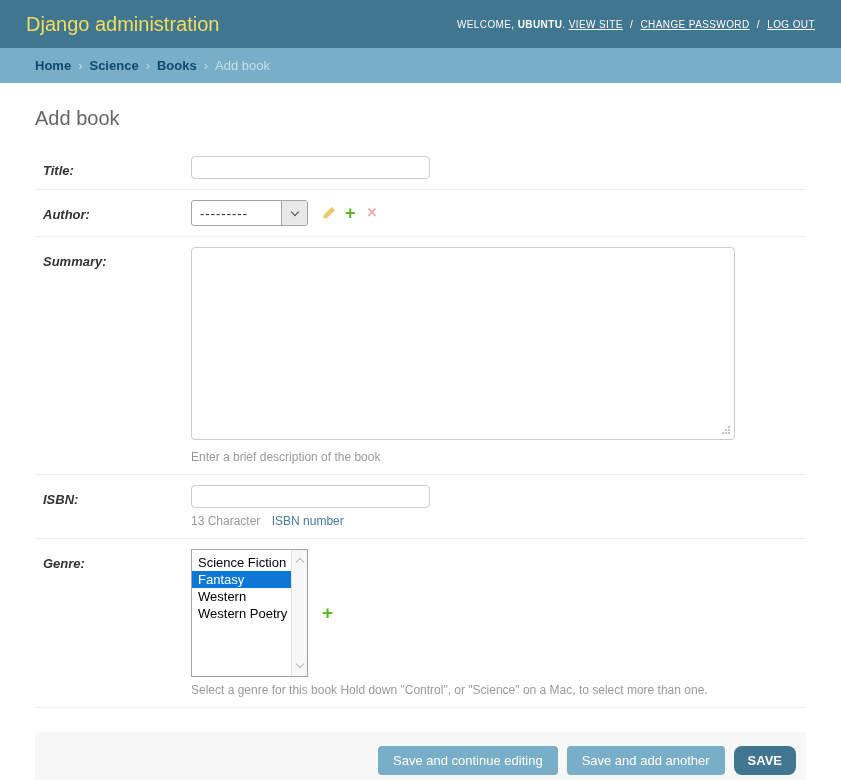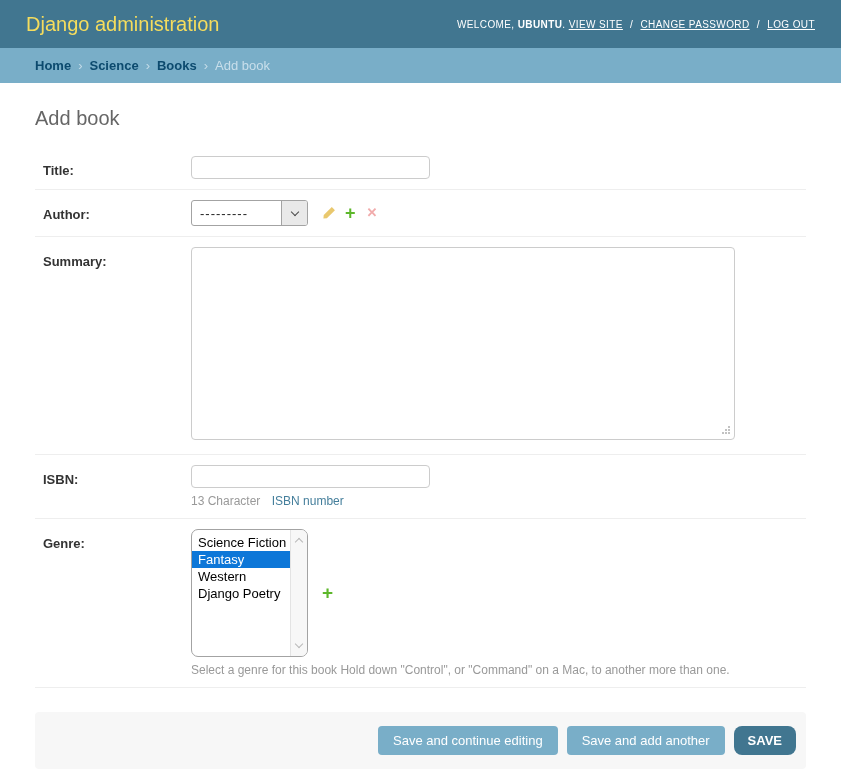--- a/index.html
+++ b/index.html
@@ -33,21 +33,21 @@
   .breadcrumbs .current { color: #c9dfeb; }
 
   
   .main { padding: 0 35px; }
   h1.page-title { font-size: 20px; font-weight: 400; color: #666; margin: 24px 0 16px; }
 
   .form-row {
     display: flex; align-items: flex-start;
     padding: 10px 8px; border-bottom: 1px solid #eee;
   }
-  .label-col { flex: 0 0 148px; padding-top: 5px; }
+  .label-col { flex: 0 0 148px; padding-top: 5px; font-style: italic; }
   .label-col label { font-size: 13px; font-weight: bold; color: #333; }
 
   .text-input {
     width: 239px; height: 23px; border: 1px solid #ccc; border-radius: 4px;
     padding: 0 6px; font-size: 13px; font-family: inherit; color: #333; outline: none;
   }
 
   
   .author-line { display: flex; align-items: center; }
   .select {
@@ -80,21 +80,21 @@
     box-shadow: 0 -3px #c2c2c2, 0 -6px #c2c2c2, -3px 0 #c2c2c2, -6px 0 #c2c2c2, -3px -3px #c2c2c2;
     pointer-events: none;
   }
 
   .help { font-size: 12px; color: #999; margin-top: 6px; }
   .help a { color: #447e9b; text-decoration: none; cursor: pointer; margin-left: 8px; }
 
   
   .genre-line { display: flex; align-items: center; }
   .listbox {
-    width: 117px; height: 128px; border: 1px solid #a3a3a3; border-radius: 7px;
+    width: 117px; height: 128px; border: 1px solid #a3a3a3; border-radius: 0;
     background: #fff; display: flex; overflow: hidden;
   }
   .lb-options { flex: 1; padding-top: 4px; }
   .lb-option {
     font-size: 13px; color: #000; height: 17px; line-height: 17px;
     padding: 0 4px 0 6px; white-space: nowrap; cursor: default;
   }
   .lb-option.selected { background: #0d77d8; color: #fff; }
   .lb-scrollbar {
     width: 17px; background: #f7f7f7; border-left: 1px solid #e3e3e3;
@@ -177,20 +177,21 @@
 
     <div class="form-row">
       <div class="label-col">
         <label>Summary:</label>
       </div>
       <div>
         <div class="textarea-wrap">
           <textarea class="summary" style=""></textarea>
           <span class="grip"></span>
         </div>
+        <div class="help">Enter a brief description of the book</div>
       </div>
     </div>
 
     <div class="form-row">
       <div class="label-col">
         <label>ISBN:</label>
       </div>
       <div>
         <input class="text-input" type="text" value="" style="">
         <div class="help"><span>13 Character </span><a>ISBN number</a></div>
@@ -201,30 +202,30 @@
       <div class="label-col">
         <label>Genre:</label>
       </div>
       <div>
         <div class="genre-line">
           <div class="listbox">
             <div class="lb-options">
               <div class="lb-option">Science Fiction</div>
               <div class="lb-option selected">Fantasy</div>
               <div class="lb-option">Western</div>
-              <div class="lb-option">Django Poetry</div>
+              <div class="lb-option">Western Poetry</div>
             </div>
             <div class="lb-scrollbar">
               <i class="chev-sm up"></i>
               <i class="chev-sm down"></i>
             </div>
           </div>
           <span class="icon-add-genre">+</span>
         </div>
-        <div class="help">Select a genre for this book Hold down "Control", or "Command" on a Mac, to another more than one.</div>
+        <div class="help">Select a genre for this book Hold down "Control", or "Science" on a Mac, to select more than one.</div>
       </div>
     </div>
 
     <div class="submit-row">
       <button class="btn" type="button">Save and continue editing</button>
       <button class="btn" type="button">Save and add another</button>
       <button class="btn default" type="button">SAVE</button>
     </div>
 
   </form>

